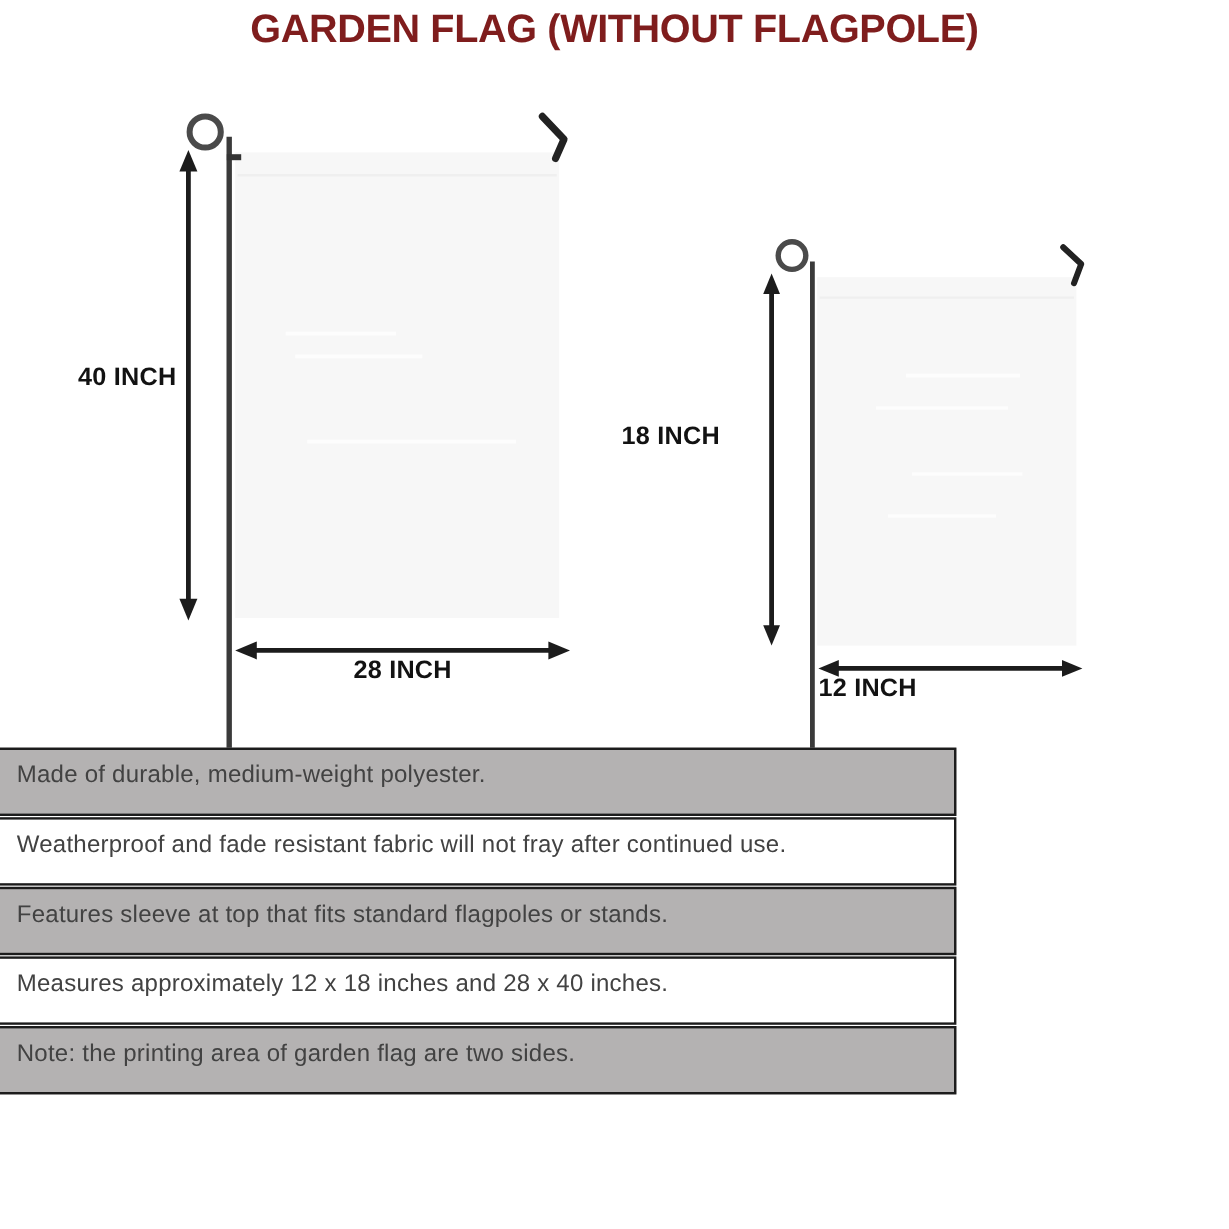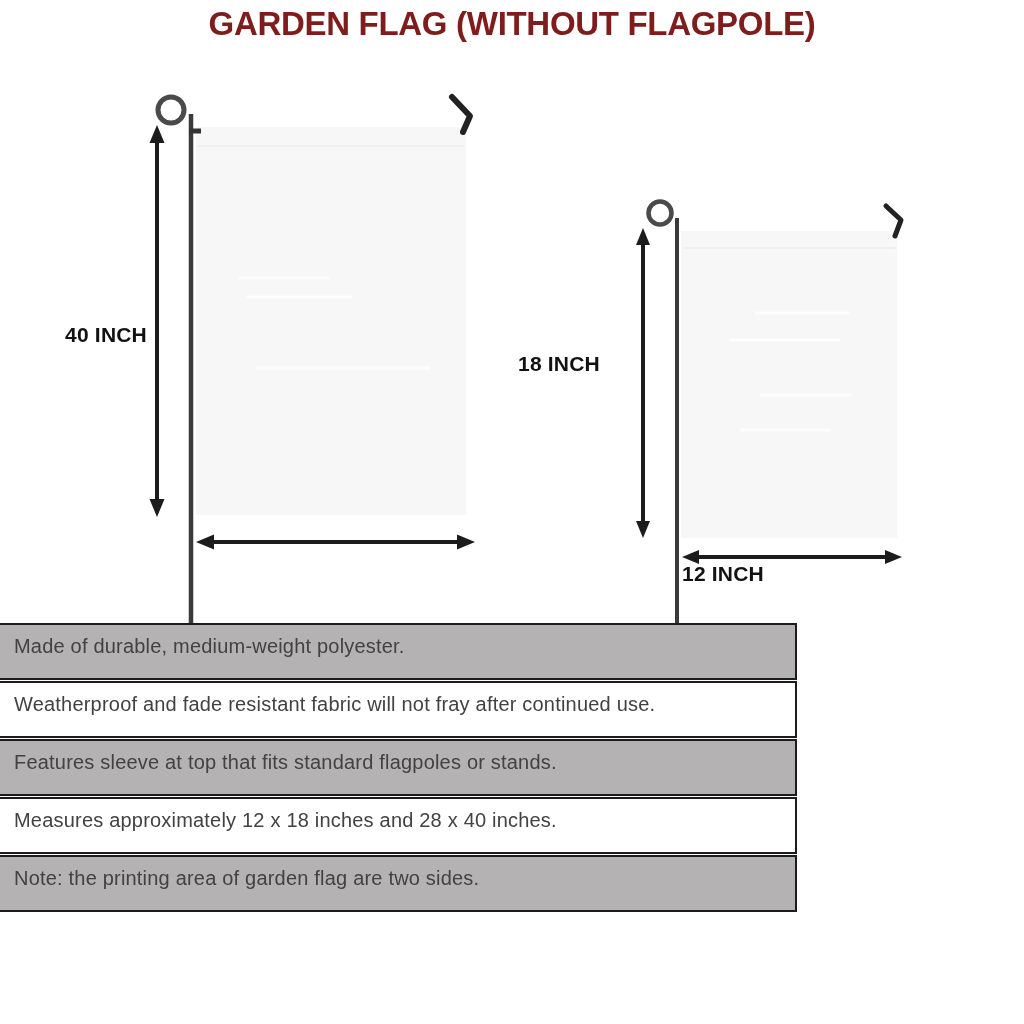--- a/index.html
+++ b/index.html
@@ -32,21 +32,21 @@
   }
   .dim-label {
     position: absolute;
     z-index: 2;
     font-weight: 700;
     font-size: 21px;
     color: #121212;
     letter-spacing: 0.2px;
     white-space: nowrap;
   }
-  #height-label-large { top: 303px; left: 30px;  width: 117px; text-align: right; margin-top: 20px; }
+  #height-label-large { top: 303px; left: 30px;  width: 117px; text-align: right; }
   #width-label-large  { top: 547px; left: 197px; width: 277px; text-align: center; }
   #height-label-small { top: 352px; left: 518px; width: 112px; text-align: left; }
   #width-label-small  { top: 562px; left: 682px; width: 220px; }
   #feature-table {
     position: absolute;
     top: 623px;
     left: -2px;
     width: 799px;
     z-index: 2;
     display: flex;
@@ -123,20 +123,21 @@
         <polygon points="902,557 885,550 885,564"></polygon>
       </g>
     </g>
   </svg>
 
   <div class="title-block">
     <div>GARDEN FLAG (WITHOUT FLAGPOLE)</div>
   </div>
 
   <div class="dim-label" id="height-label-large">40 INCH</div>
+  <div class="dim-label" id="width-label-large">28 INCH</div>
   <div class="dim-label" id="height-label-small">18 INCH</div>
   <div class="dim-label" id="width-label-small">12 INCH</div>
 
   <div id="feature-table">
     <div class="feature-row shaded">Made of durable, medium-weight polyester.</div>
     <div class="feature-row">Weatherproof and fade resistant fabric will not fray after continued use.</div>
     <div class="feature-row shaded">Features sleeve at top that fits standard flagpoles or stands.</div>
     <div class="feature-row">Measures approximately 12 x 18 inches and 28 x 40 inches.</div>
     <div class="feature-row shaded">Note: the printing area of garden flag are two sides.</div>
   </div>

